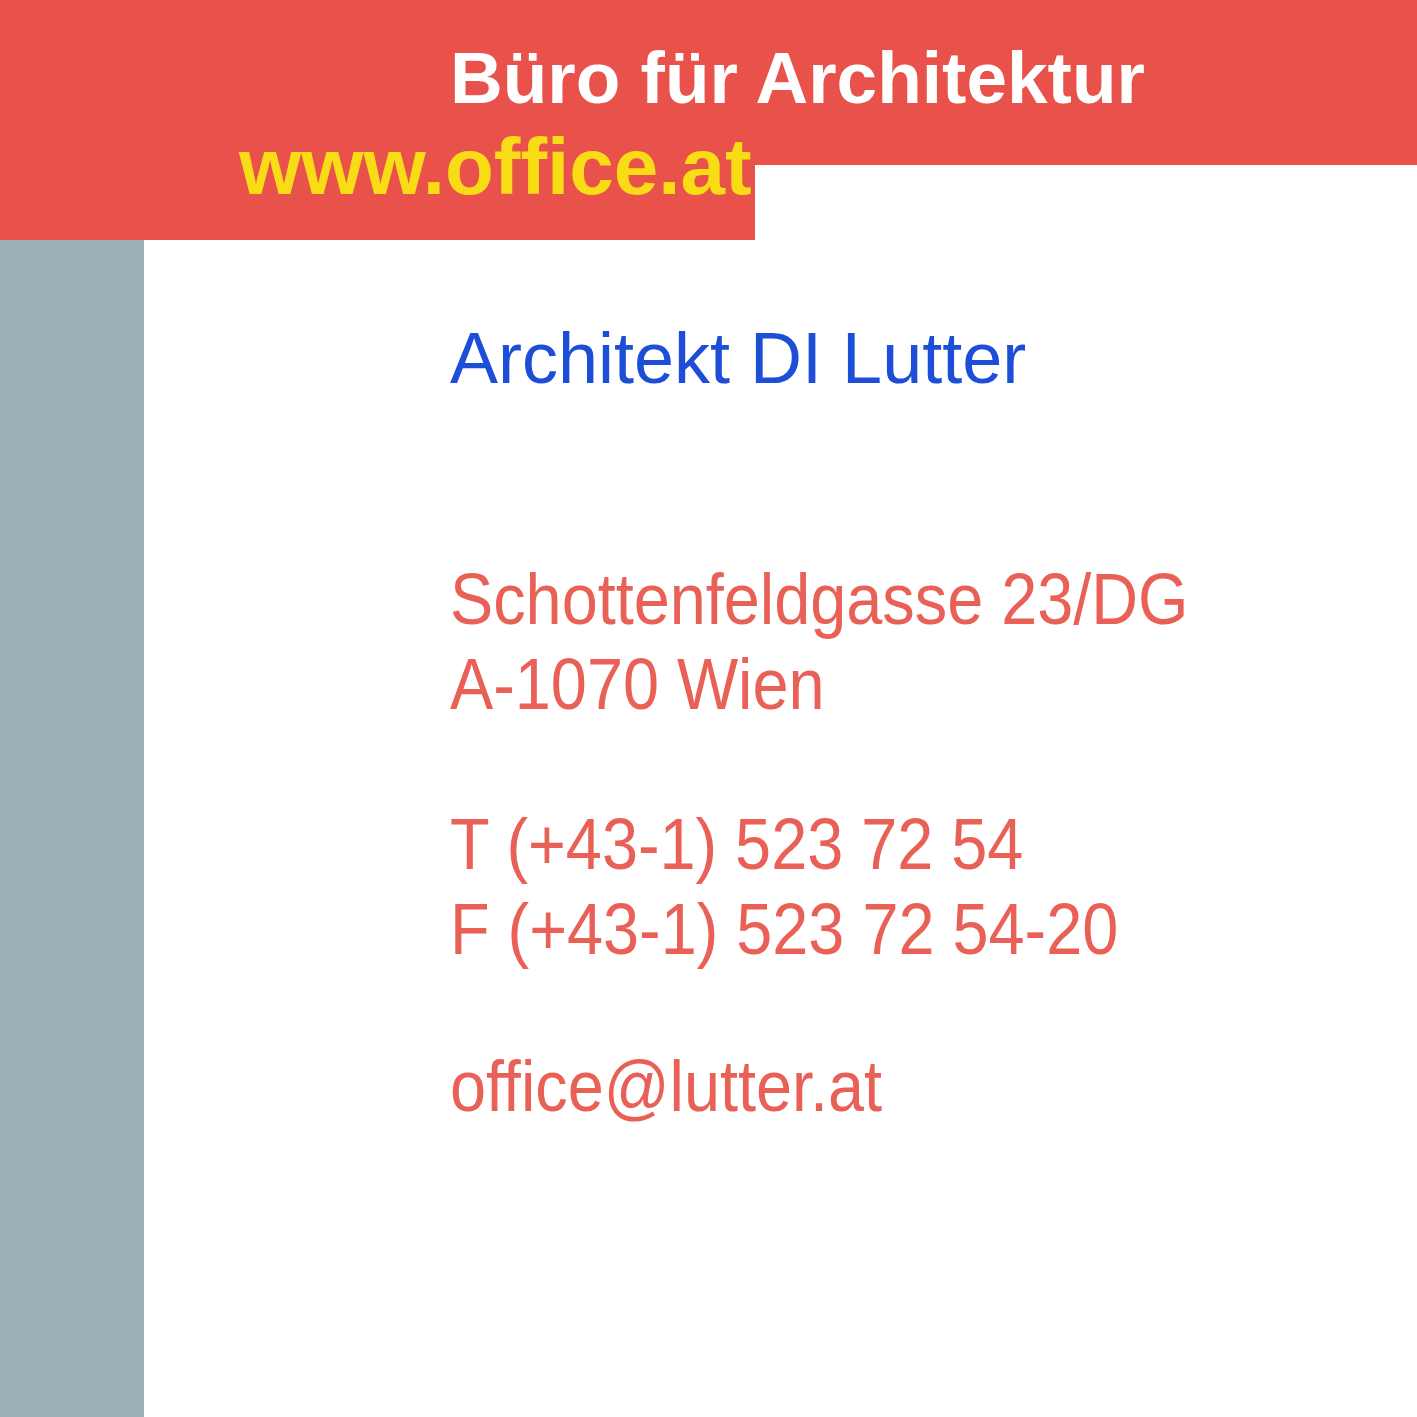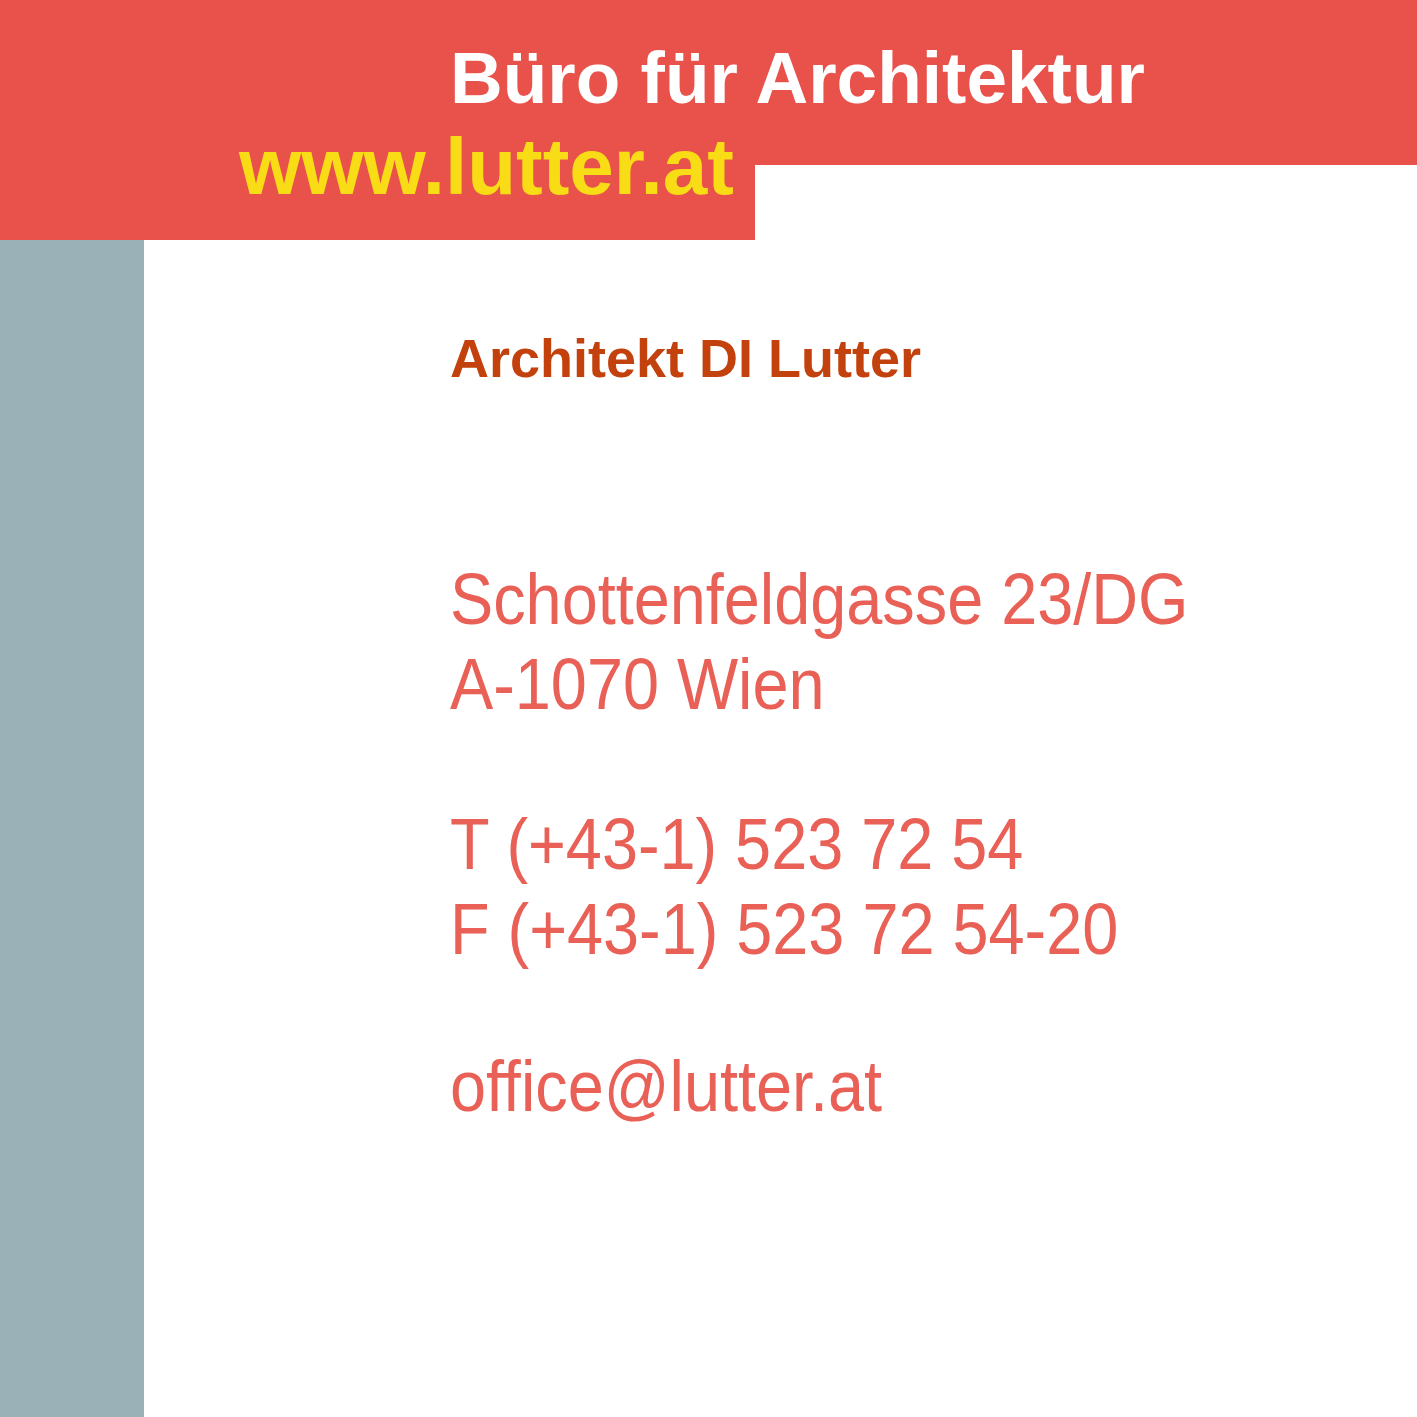--- a/index.html
+++ b/index.html
@@ -52,24 +52,24 @@
     font-weight: bold;
     line-height: 1;
     color: #F8DC15;
     text-decoration: none;
     white-space: nowrap;
   }
   
   .company {
     position: absolute;
     left: 450px; top: 314px;
-    font-size: 54px;
-    font-weight: bold;
+    font-size: 72px;
+    font-weight: normal;
     line-height: 88px;
-    color: #c2410c;
+    color: #1d4ed8;
     white-space: nowrap;
   }
   .body-block {
     position: absolute;
     left: 450px;
     font-size: 72px;
     font-weight: 400;
     line-height: 85px;
     color: #E96057;
     white-space: nowrap;
@@ -89,21 +89,21 @@
 <body>
 
 <div class="page">
 
   <div class="banner-top"></div>
   <div class="banner-ext"></div>
   <div class="side-bar"></div>
 
   <div class="tagline">Büro für Architektur</div>
 
-  <a class="website" href="#">www.lutter.at</a>
+  <a class="website" href="#">www.office.at</a>
 
   <div class="company">
     <span class="line">Architekt DI Lutter</span>
   </div>
 
   <div class="body-block addr">
     <span class="line">Schottenfeldgasse 23/DG</span>
     <span class="line">A-1070 Wien</span>
   </div>
 

